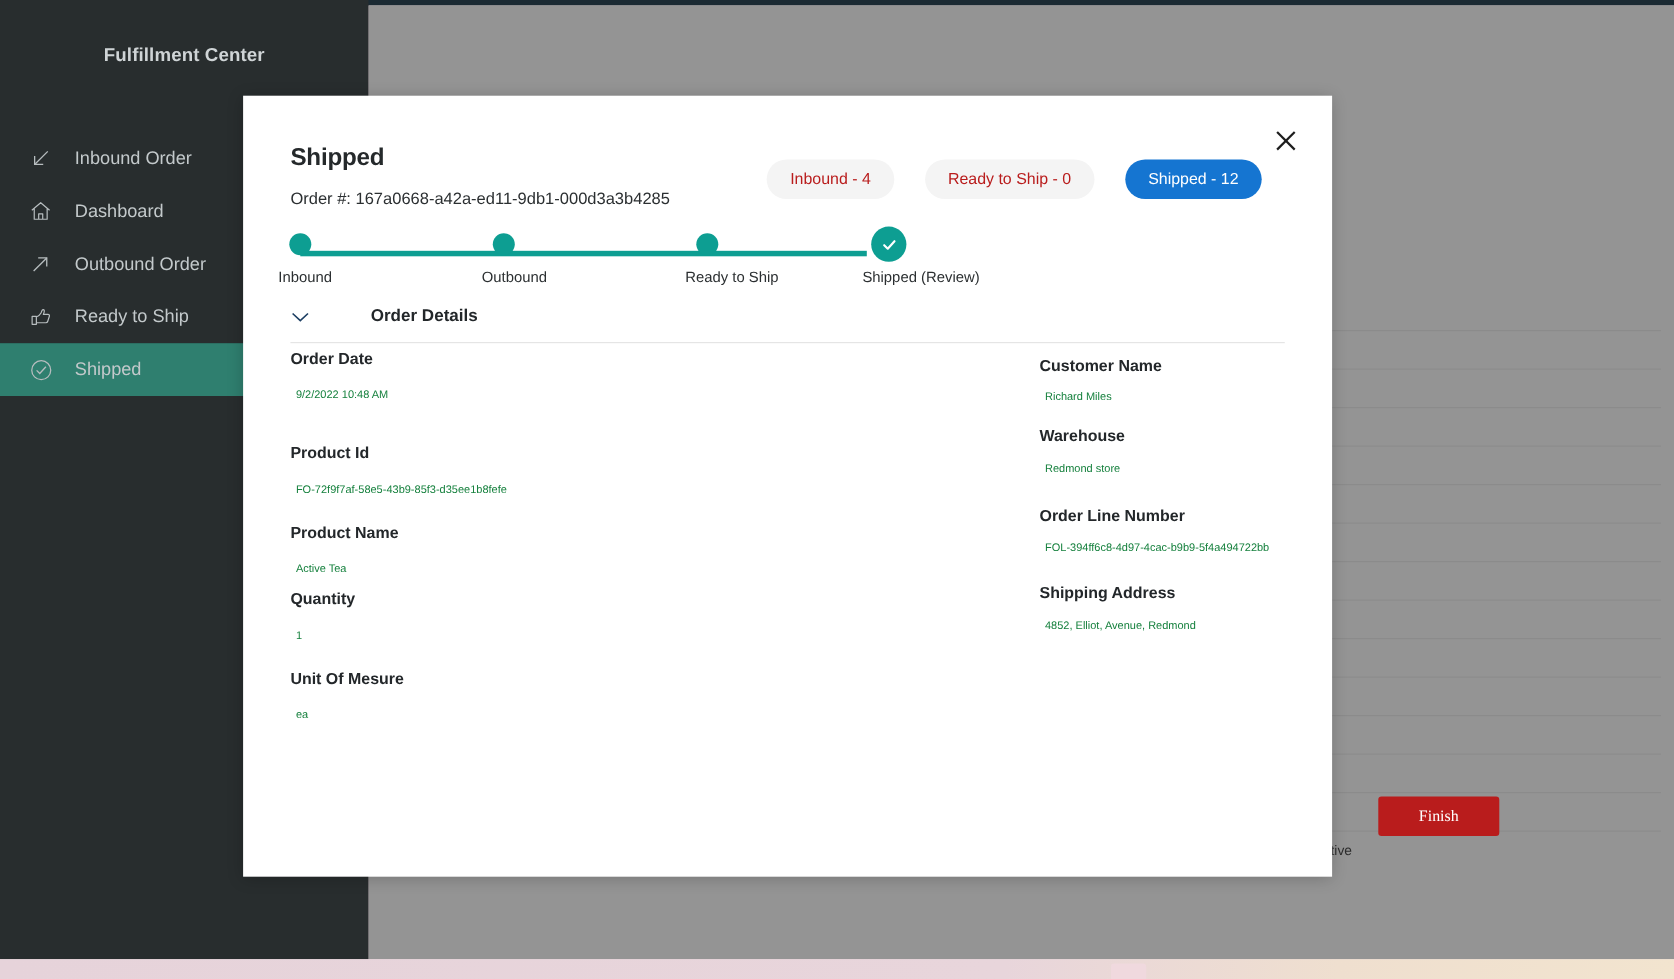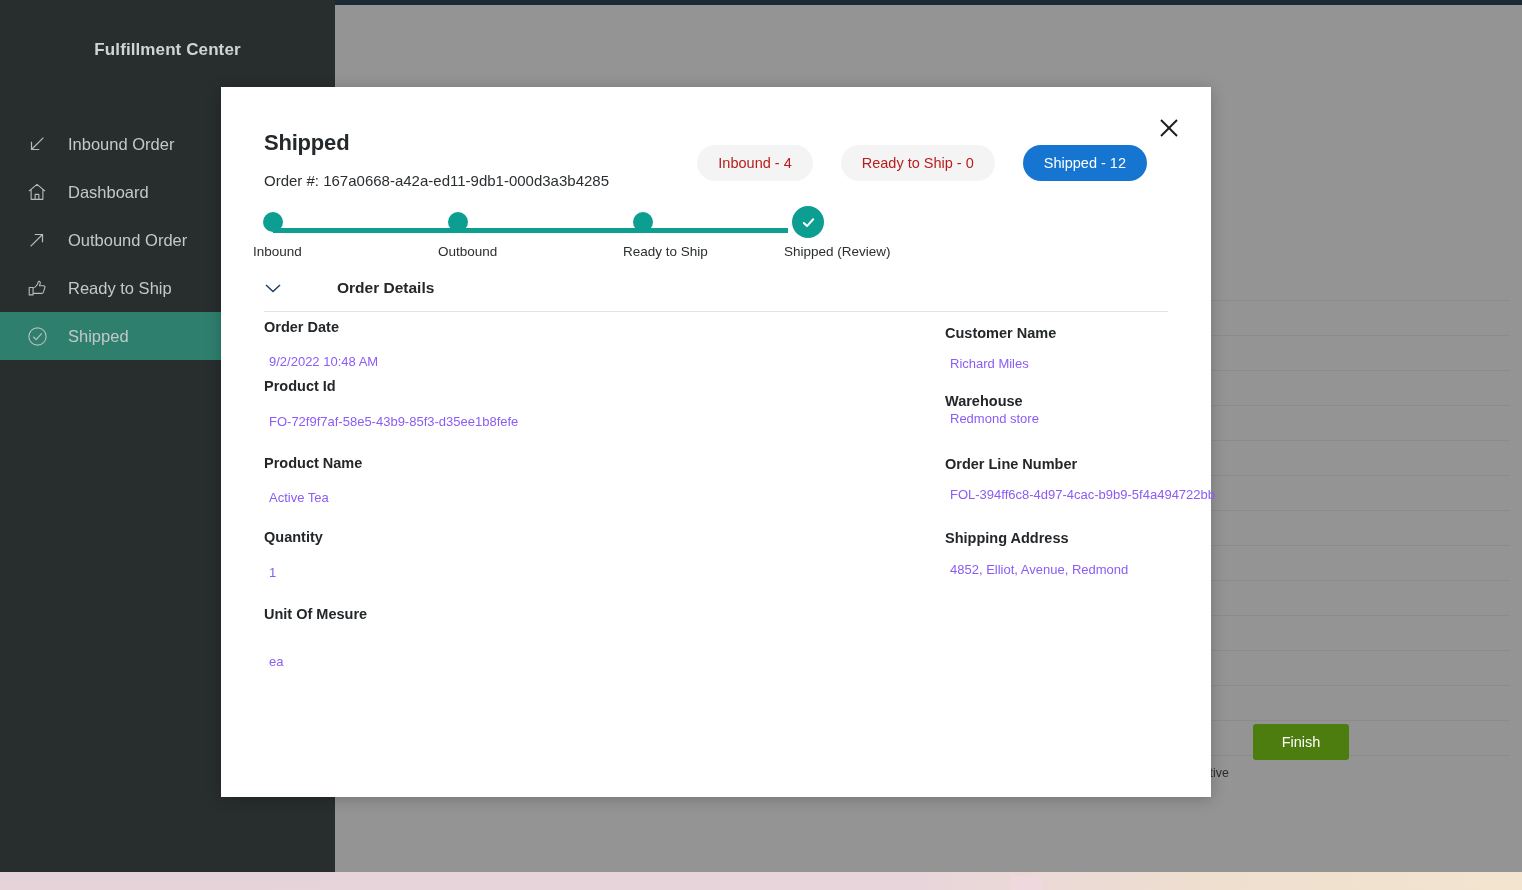--- a/index.html
+++ b/index.html
@@ -225,32 +225,32 @@
   .col { position: absolute; top: 0; }
   .col-left { left: 0; width: 420px; }
   .col-right { left: 681px; width: 440px; }
 
   .field { margin-bottom: 8px; }
   .flabel {
     font-size: 14.5px; font-weight: 700; color: #23272a;
     line-height: 1.2;
   }
   .fvalue {
-    font-size: 13px; color: #8b5cf6;
+    font-size: 10px; color: #15803d;
     padding-left: 5px;
   }
 
   .finish-btn {
     position: absolute; left: 1032px; top: 637px;
-    width: 96px; height: 36px;
-    background: #4d7c0f;
+    width: 110px; height: 36px;
+    background: #b91c1c;
     color: #ffffff;
     border: none;
     border-radius: 3px;
-    font-family: Liberation Sans, sans-serif;
+    font-family: Liberation Serif, serif;
     font-size: 14.5px;
     cursor: pointer;
   }
 </style>
 </head>
 <body>
 
 <div id="app">
 
   <div class="topstrip"></div>
@@ -428,49 +428,49 @@
         <svg width="18" height="12" viewBox="0 0 18 12">
           <polyline points="2,3 9,9.5 16,3" fill="none" stroke="#1d3f63" stroke-width="1.5"></polyline>
         </svg>
       </span>
       <span class="stitle">Order Details</span>
     </div>
     <div class="divider"></div>
 
     <div class="cols">
       <div class="col col-left">
-          <div class="field" style="margin-bottom: 9px;">
+          <div class="field" style="margin-bottom: 39px;">
             <div class="flabel">Order Date</div>
             <div class="fvalue" style="margin-top: 18px;">9/2/2022 10:48 AM</div>
           </div>
           <div class="field" style="margin-bottom: 26px;">
             <div class="flabel">Product Id</div>
             <div class="fvalue" style="margin-top: 18px;">FO-72f9f7af-58e5-43b9-85f3-d35ee1b8fefe</div>
           </div>
-          <div class="field" style="margin-bottom: 24px;">
+          <div class="field" style="margin-bottom: 14px;">
             <div class="flabel">Product Name</div>
             <div class="fvalue" style="margin-top: 18px;">Active Tea</div>
           </div>
           <div class="field" style="margin-bottom: 26px;">
             <div class="flabel">Quantity</div>
             <div class="fvalue" style="margin-top: 18px;">1</div>
           </div>
           <div class="field" style="margin-bottom: 14px;">
             <div class="flabel">Unit Of Mesure</div>
-            <div class="fvalue" style="margin-top: 31px;">ea</div>
+            <div class="fvalue" style="margin-top: 18px;">ea</div>
           </div>
         </div>
       <div class="col col-right" style="top: 6px;">
           <div class="field" style="margin-bottom: 22px;">
             <div class="flabel">Customer Name</div>
             <div class="fvalue" style="margin-top: 14px;">Richard Miles</div>
           </div>
           <div class="field" style="margin-bottom: 30px;">
             <div class="flabel">Warehouse</div>
-            <div class="fvalue" style="">Redmond store</div>
+            <div class="fvalue" style="margin-top: 14px;">Redmond store</div>
           </div>
           <div class="field" style="margin-bottom: 28px;">
             <div class="flabel">Order Line Number</div>
             <div class="fvalue" style="margin-top: 14px;">FOL-394ff6c8-4d97-4cac-b9b9-5f4a494722bb</div>
           </div>
           <div class="field" style="margin-bottom: 14px;">
             <div class="flabel">Shipping Address</div>
             <div class="fvalue" style="margin-top: 14px;">4852, Elliot, Avenue, Redmond</div>
           </div>
         </div>

